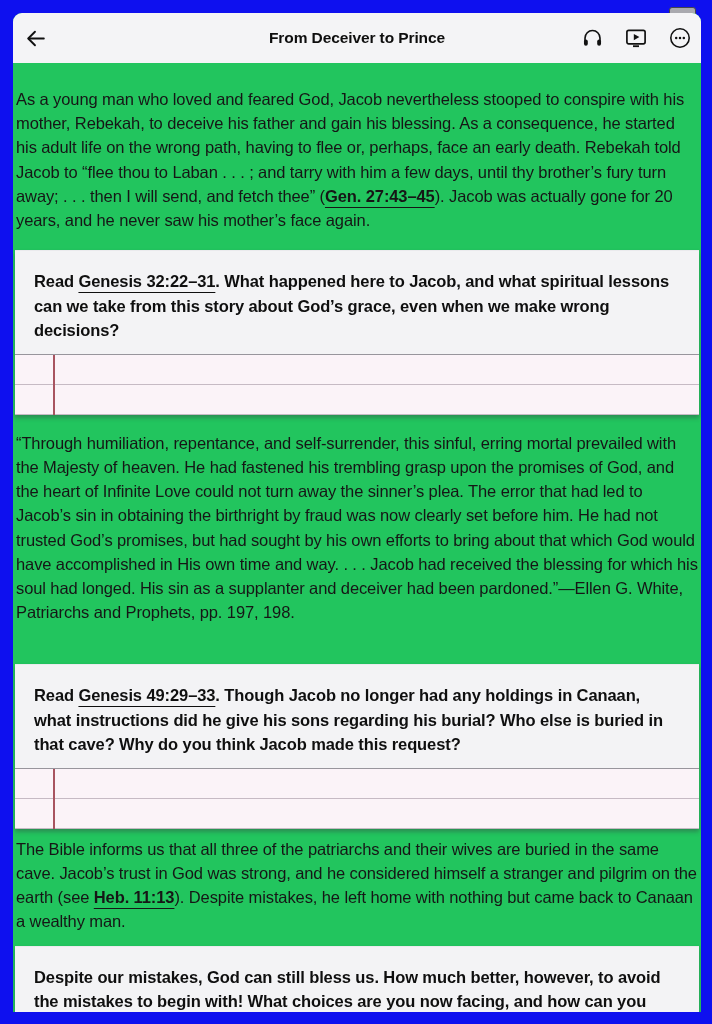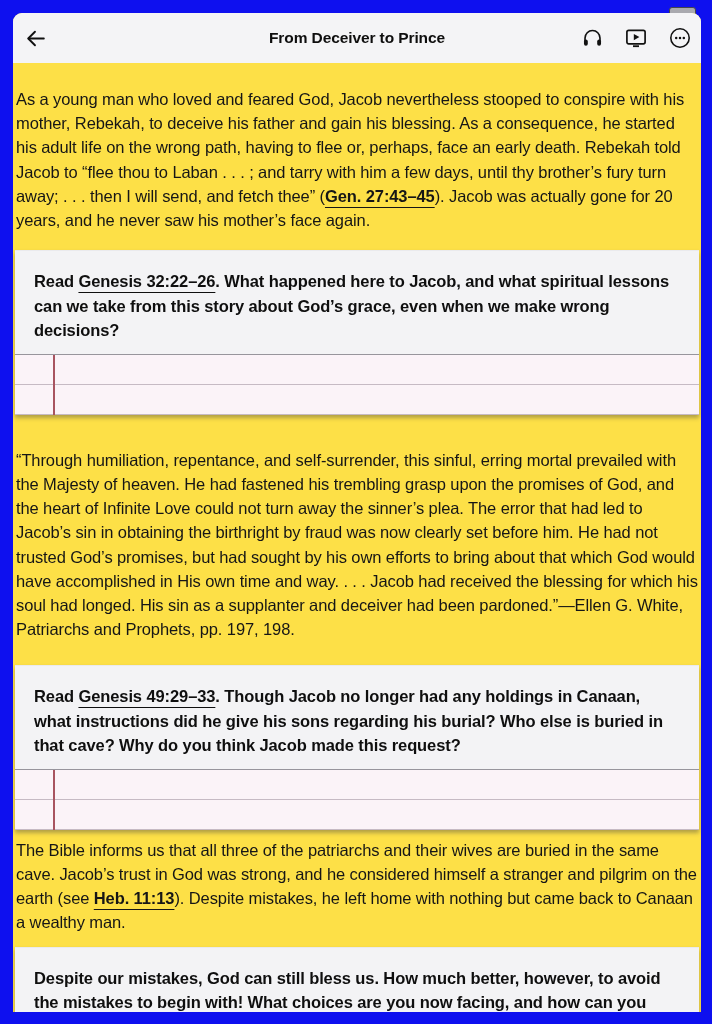--- a/index.html
+++ b/index.html
@@ -13,21 +13,21 @@
   }
   .scroll-notch {
     position: absolute; top: 7px; right: 16px;
     width: 27px; height: 10px;
     background: #a9a9af; border: 1px solid #46464c;
     border-radius: 3px; z-index: 0;
   }
   .screen {
     position: absolute; left: 13px; top: 13px;
     width: 688px; height: 999px;
-    background: #fde047;
+    background: #22c55e;
     border-radius: 9px 9px 0 0;
     overflow: hidden; z-index: 1;
   }
   
   .appbar {
     height: 50px; background: var(--header-bg, #f4f4f6);
     display: flex; align-items: center; position: relative;
   }
   .appbar-title {
     position: absolute; left: 60px; right: 60px;
@@ -43,30 +43,30 @@
     margin-left: auto; display: flex; align-items: center;
     gap: 20px; padding-right: 9px; position: relative; z-index: 2;
   }
   
   .content { height: 949px; padding: 0 2px; overflow: hidden; }
   .para {
     font-size: 16.5px; line-height: 24.2px; letter-spacing: -0.1px;
     margin: 0 1px; color: #161616;
   }
   .para.p1 { margin-top: 24px; }
-  .para.p2 { margin-top: 33px; }
+  .para.p2 { margin-top: 16px; }
   .para.p3 { margin-top: 8px; }
   .ref {
     font-weight: 700;
     text-decoration: underline;
     text-underline-offset: 5px;
     text-decoration-thickness: 1.2px;
   }
   .q-unit { margin-top: 18px; box-shadow: 0 3px 4px rgba(55,55,65,0.38); }
-  .q-unit.second { margin-top: 24px; }
+  .q-unit.second { margin-top: 40px; }
   .q-box {
     background: var(--box-bg, #f3f3f5);
     border-top: 1px solid #eaeaed;
     padding: 18px 19px 11px;
     font-weight: 700; font-size: 16.5px; line-height: 24.5px;
     letter-spacing: -0.1px; color: #0f0f0f;
   }
   .answer {
     position: relative;
     background: var(--lines-bg, #fbf3f8);
@@ -133,21 +133,21 @@
         </span>
       </button>
     </div>
   </header>
 
   <main class="content">
 
     <p class="para p1"><span>As a young man who loved and feared God, Jacob nevertheless stooped to conspire with his mother, Rebekah, to deceive his father and gain his blessing. As a consequence, he started his adult life on the wrong path, having to flee or, perhaps, face an early death. Rebekah told Jacob to “flee thou to Laban . . . ; and tarry with him a few days, until thy brother’s fury turn away; . . . then I will send, and fetch thee” (</span><span class="ref">Gen. 27:43–45</span><span>). Jacob was actually gone for 20 years, and he never saw his mother’s face again.</span></p>
 
     <section class="q-unit">
-      <div class="q-box"><span>Read </span><span class="ref">Genesis 32:22–26</span><span>. What happened here to Jacob, and what spiritual lessons can we take from this story about God’s grace, even when we make wrong decisions?</span></div>
+      <div class="q-box"><span>Read </span><span class="ref">Genesis 32:22–31</span><span>. What happened here to Jacob, and what spiritual lessons can we take from this story about God’s grace, even when we make wrong decisions?</span></div>
       <div class="answer">
         <div class="answer-row"></div>
         <div class="answer-row"></div>
         <div class="margin-line"></div>
       </div>
     </section>
 
     <p class="para p2"><span>“Through humiliation, repentance, and self-surrender, this sinful, erring mortal prevailed with the Majesty of heaven. He had fastened his trembling grasp upon the promises of God, and the heart of Infinite Love could not turn away the sinner’s plea. The error that had led to Jacob’s sin in obtaining the birthright by fraud was now clearly set before him. He had not trusted God’s promises, but had sought by his own efforts to bring about that which God would have accomplished in His own time and way. . . . Jacob had received the blessing for which his soul had longed. His sin as a supplanter and deceiver had been pardoned.”—Ellen G. White, Patriarchs and Prophets, pp. 197, 198.</span></p>
 
     <section class="q-unit second">

